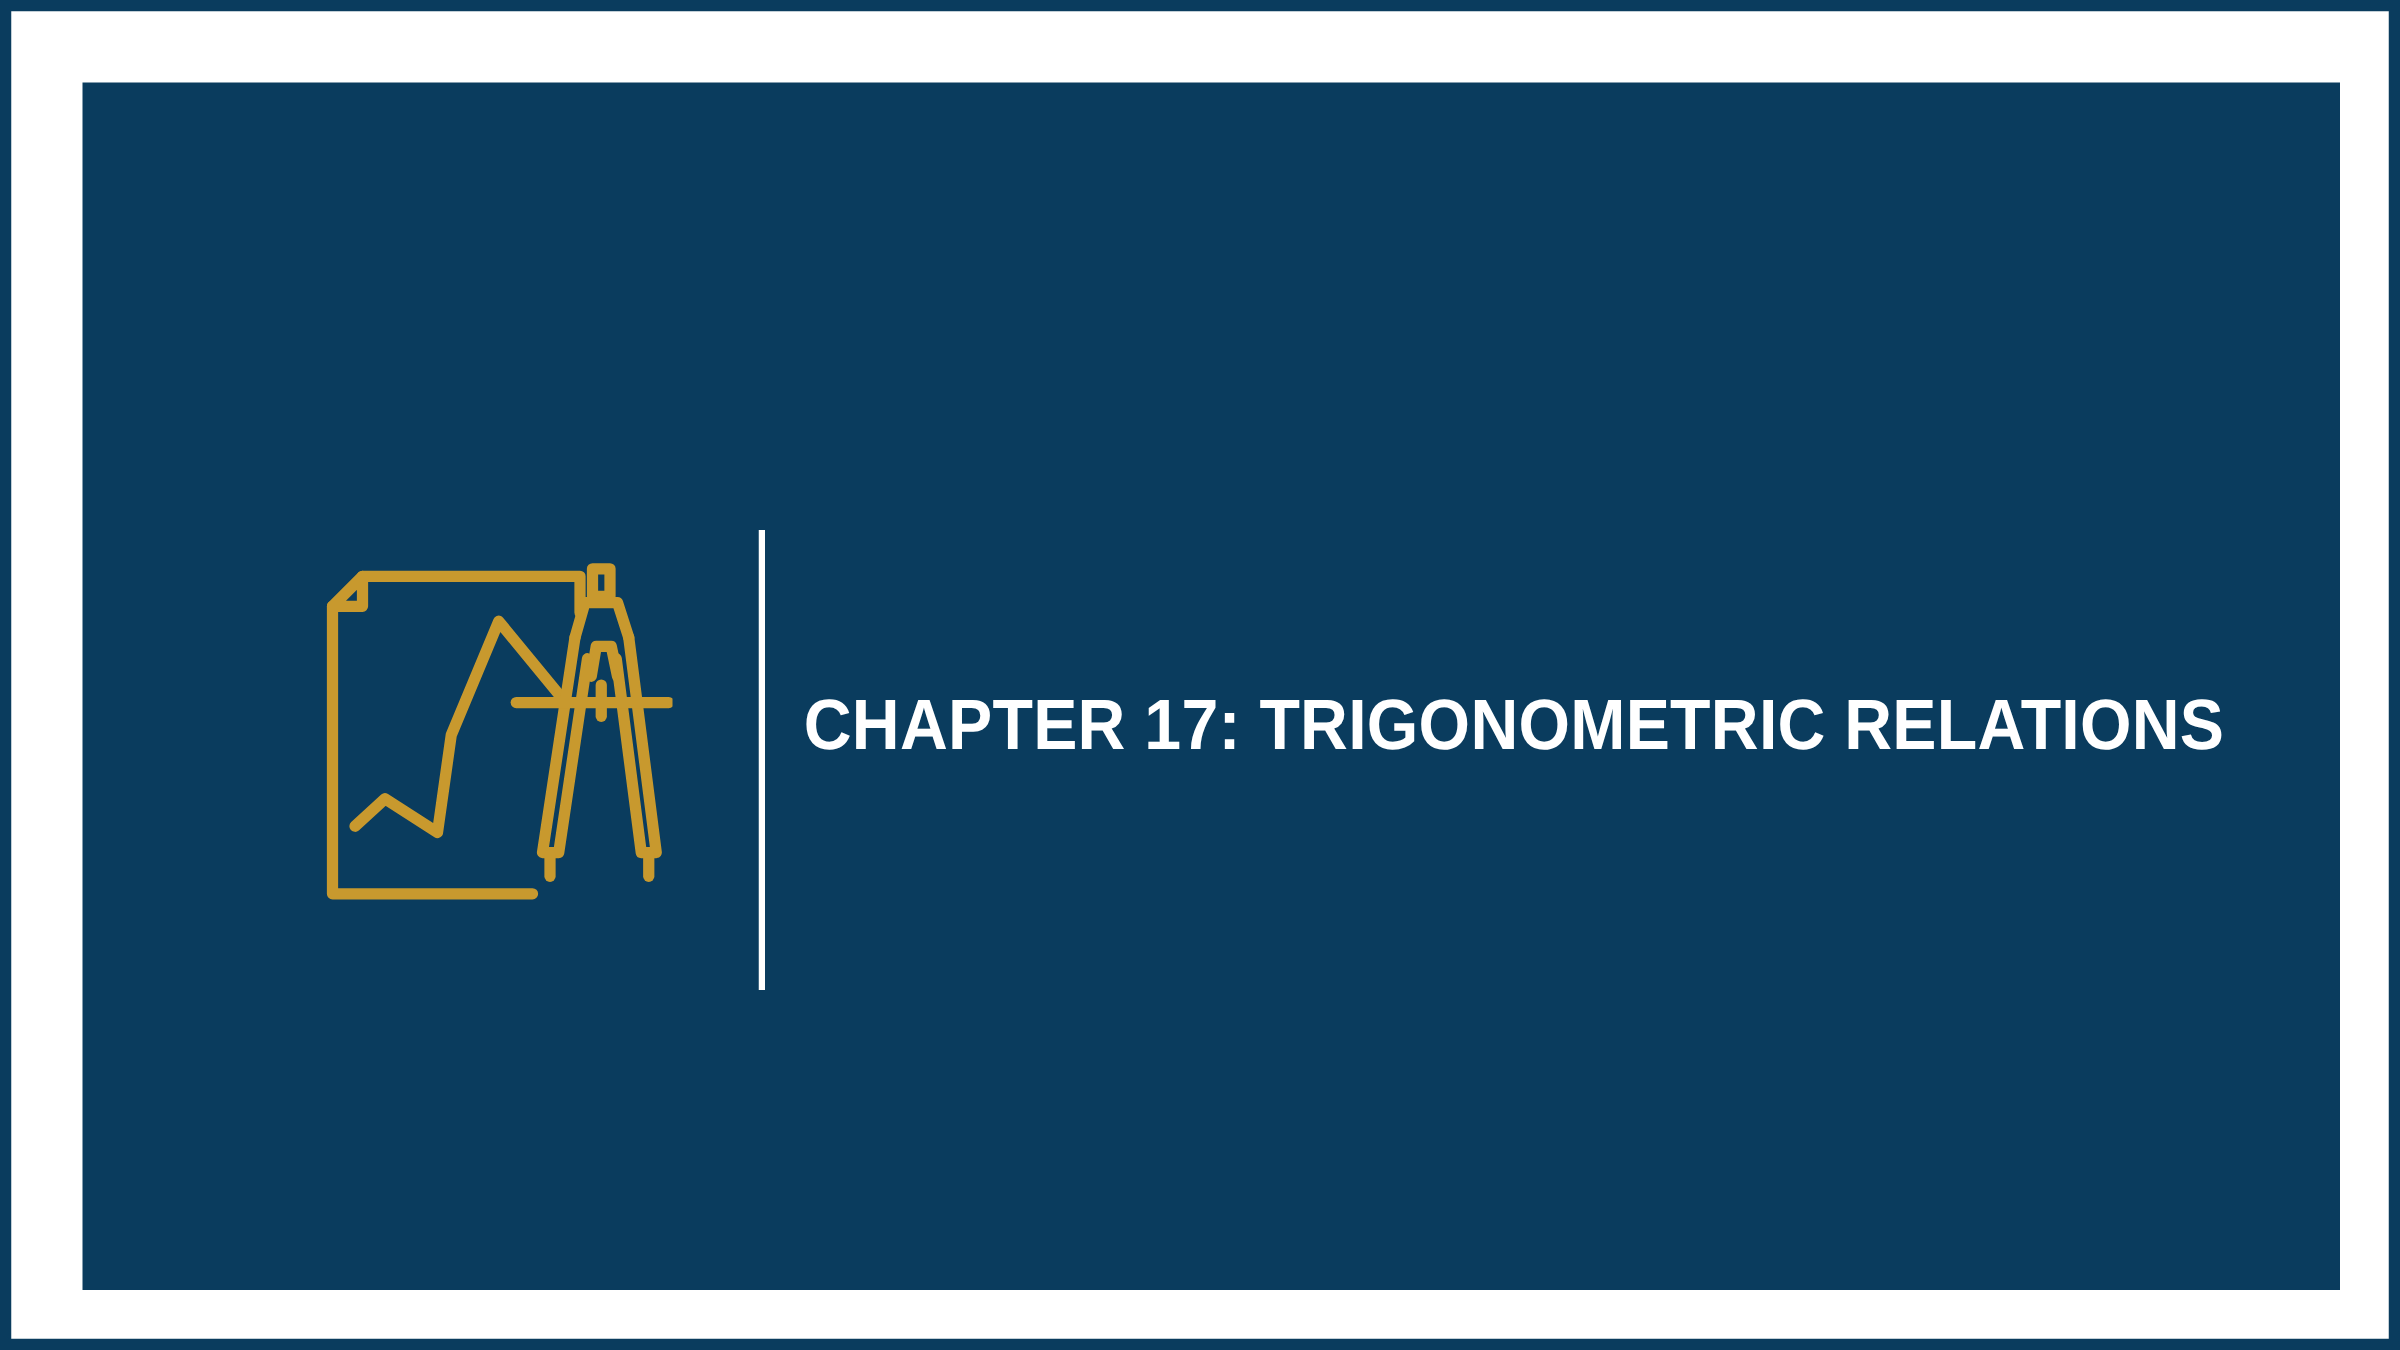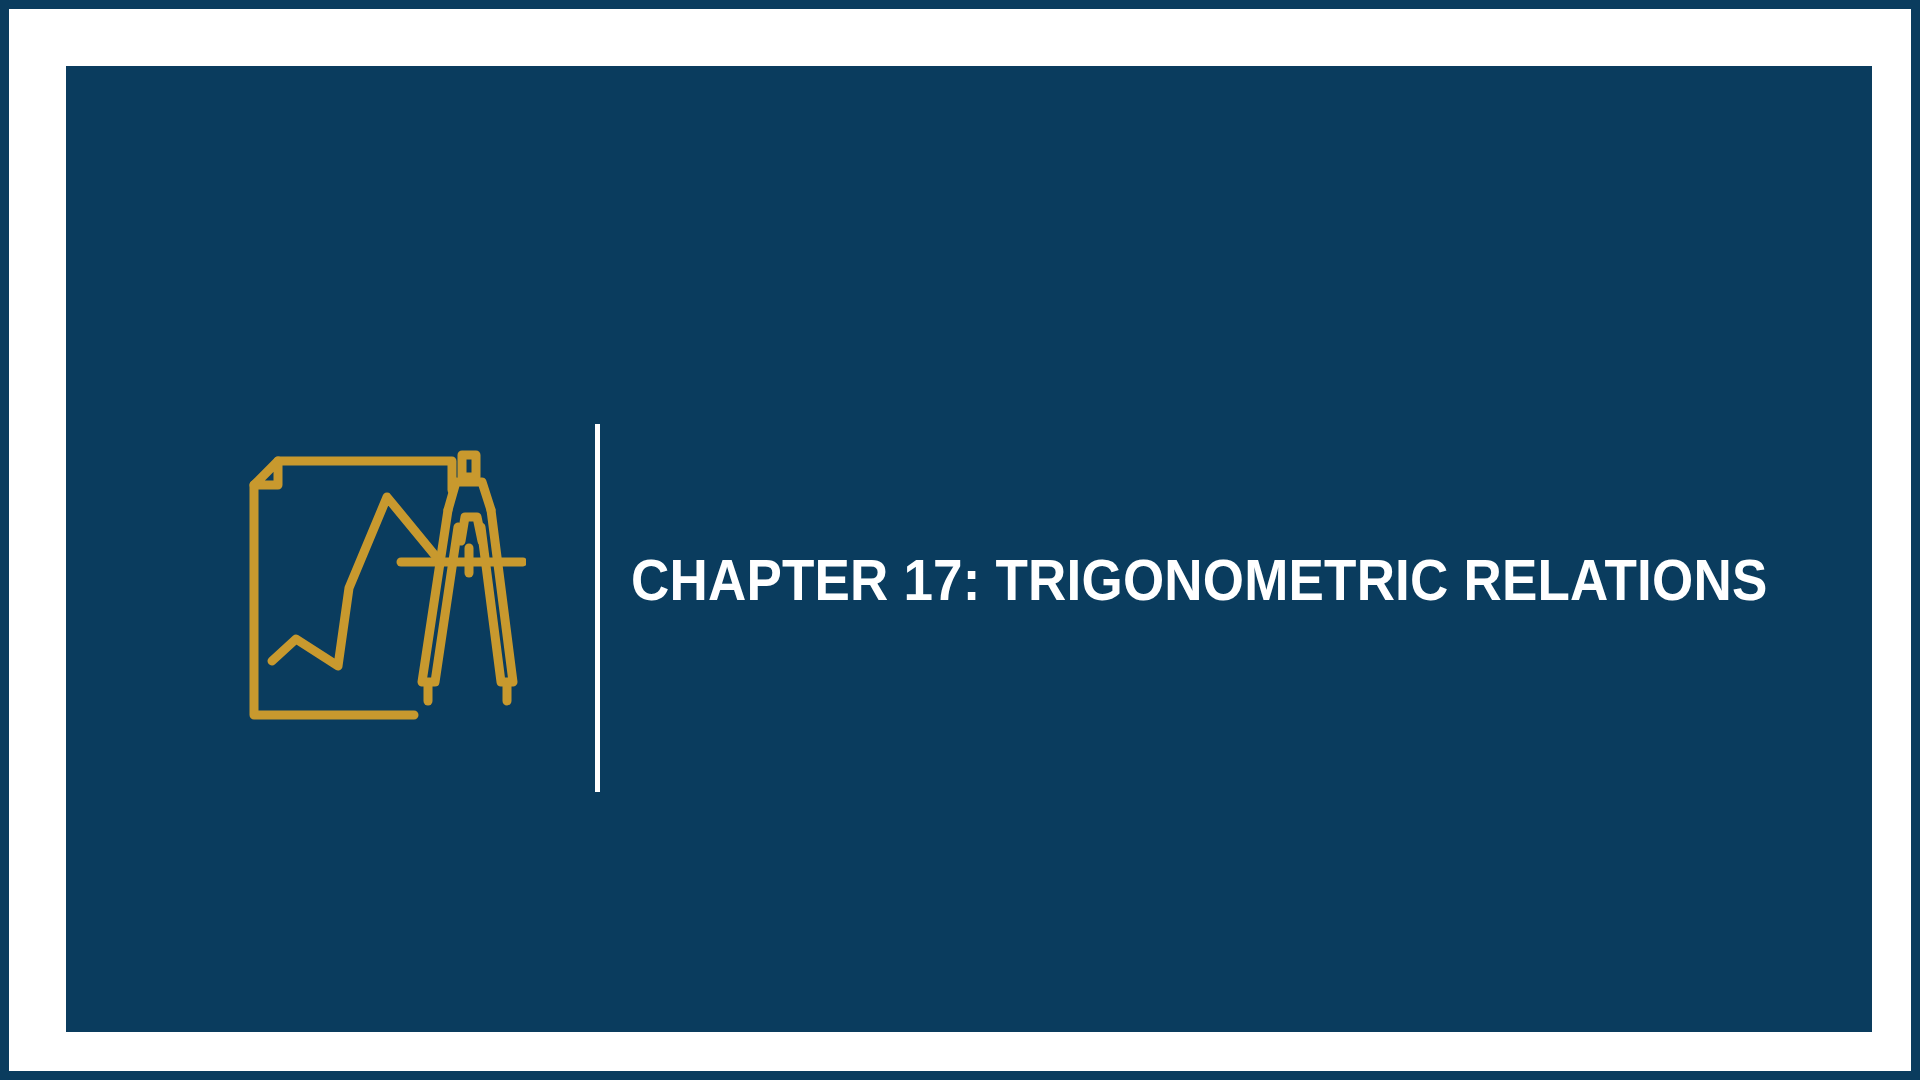--- a/index.html
+++ b/index.html
@@ -32,21 +32,21 @@
     left: 57px;
     top: 57px;
     width: 1806px;
     height: 966px;
     background: #0a3c5e;
   }
 
   
   .content-row {
     position: absolute;
-    left: 0;
+    left: 12px;
     top: 300px;
     width: 100%;
     height: 430px;
     display: flex;
     align-items: center;
   }
 
   .icon-wrap {
     position: absolute;
     left: 150px;

